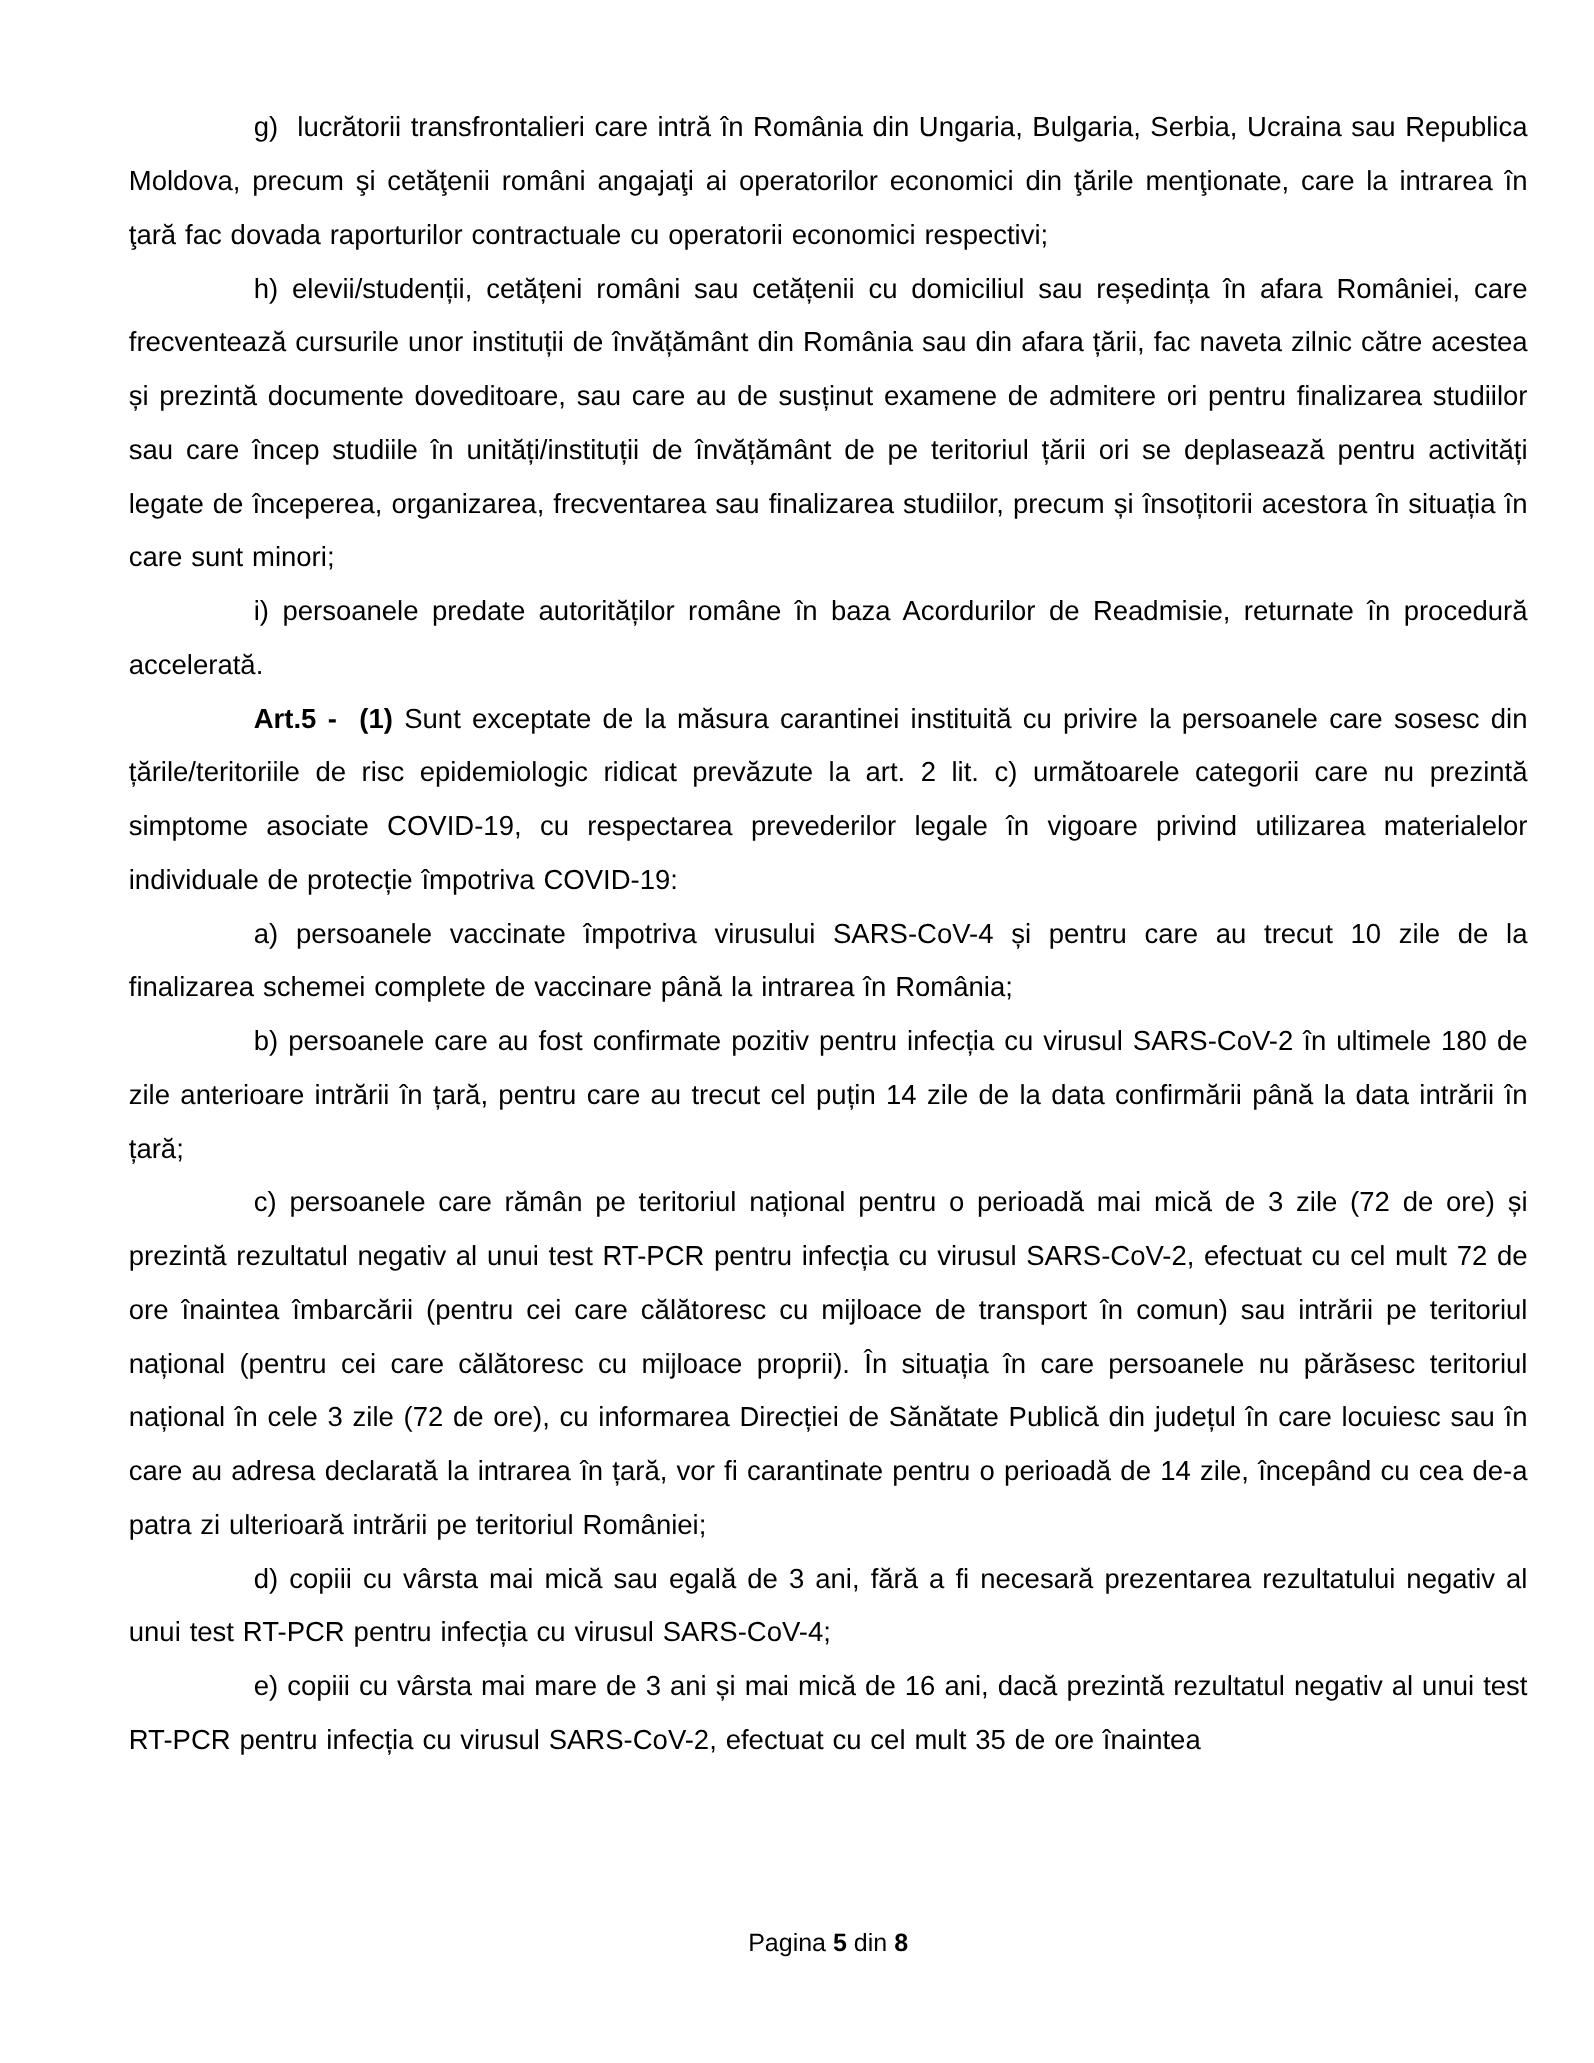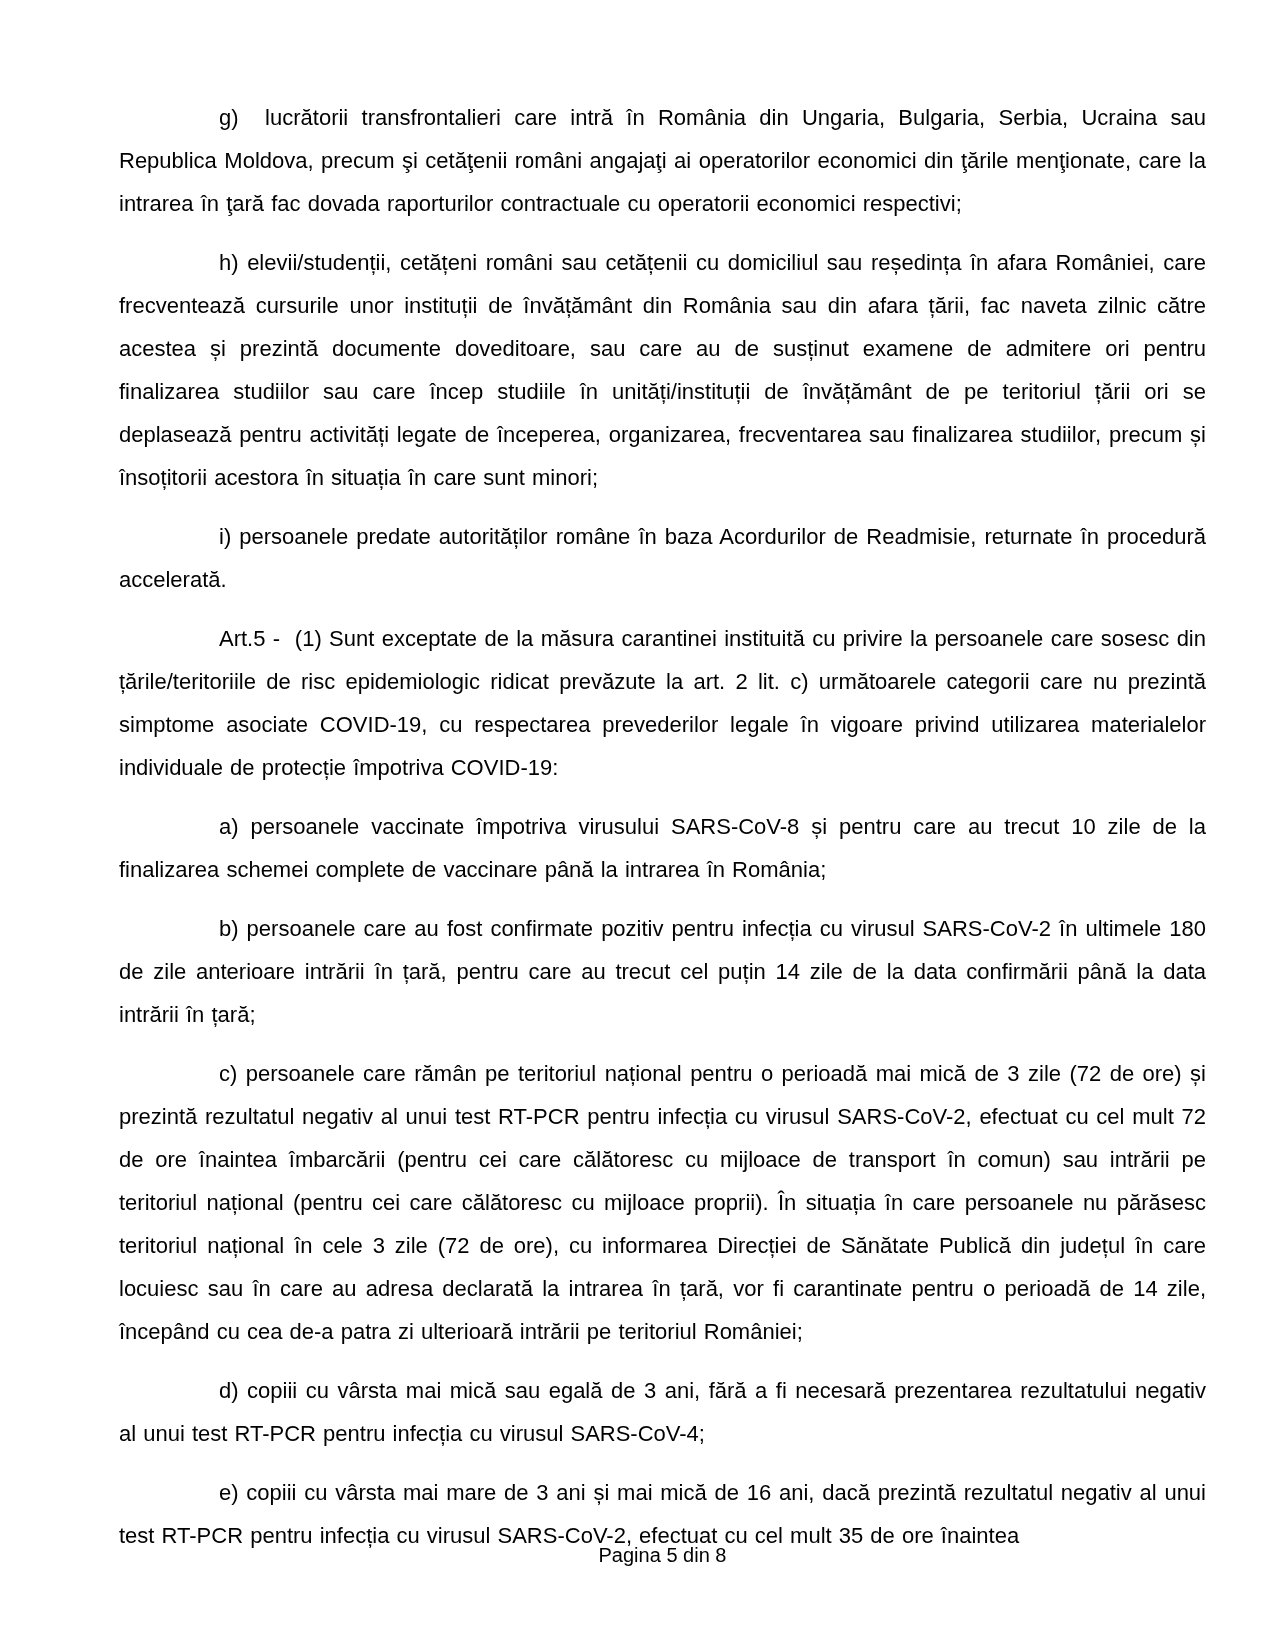--- a/index.html
+++ b/index.html
@@ -20,30 +20,30 @@
     inset: 0;
     background: #ffffff;
   }
   .content {
     position: absolute;
     left: 103px;
     top: 80px;
     width: 1119px;
   }
   .content p {
-    margin: 16px;
+    margin: 0;
     padding: 0;
     font-size: 22px;
     line-height: 43px;
     text-align: justify;
     text-indent: 100px;
     word-spacing: 1px;
   }
   .bold {
-    font-weight: normal;
+    font-weight: bold;
   }
   .footer {
     position: absolute;
     left: 103px;
     top: 1541px;
     width: 1119px;
     text-align: center;
     font-size: 20px;
     line-height: 28px;
   }
@@ -51,21 +51,21 @@
 </head>
 <body>
 
 <div class="page">
 
   <div class="content">
       <p><span>g)&nbsp; lucrătorii transfrontalieri care intră în România din Ungaria, Bulgaria, Serbia, Ucraina sau Republica Moldova, precum şi cetăţenii români angajaţi ai operatorilor economici din ţările menţionate, care la intrarea în ţară fac dovada raporturilor contractuale cu operatorii economici respectivi;</span></p>
       <p><span>h) elevii/studenții, cetățeni români sau cetățenii cu domiciliul sau reședința în afara României, care frecventează cursurile unor instituții de învățământ din România sau din afara țării, fac naveta zilnic către acestea și prezintă documente doveditoare, sau care au de susținut examene de admitere ori pentru finalizarea studiilor sau care încep studiile în unități/instituții de învățământ de pe teritoriul țării ori se deplasează pentru activități legate de începerea, organizarea, frecventarea sau finalizarea studiilor, precum și însoțitorii acestora în situația în care sunt minori;</span></p>
       <p><span>i) persoanele predate autorităților române în baza Acordurilor de Readmisie, returnate în procedură accelerată.</span></p>
       <p><span class="bold">Art.5 -&nbsp;&nbsp;(1)</span><span> Sunt exceptate de la măsura carantinei instituită cu privire la persoanele care sosesc din țările/teritoriile de risc epidemiologic ridicat prevăzute la art. 2 lit. c) următoarele categorii care nu prezintă simptome asociate COVID-19, cu respectarea prevederilor legale în vigoare privind utilizarea materialelor individuale de protecție împotriva COVID-19:</span></p>
-      <p><span>a) persoanele vaccinate împotriva virusului SARS-CoV-8 și pentru care au trecut 10 zile de la finalizarea schemei complete de vaccinare până la intrarea în România;</span></p>
+      <p><span>a) persoanele vaccinate împotriva virusului SARS-CoV-4 și pentru care au trecut 10 zile de la finalizarea schemei complete de vaccinare până la intrarea în România;</span></p>
       <p><span>b) persoanele care au fost confirmate pozitiv pentru infecția cu virusul SARS-CoV-2 în ultimele 180 de zile anterioare intrării în țară, pentru care au trecut cel puțin 14 zile de la data confirmării până la data intrării în țară;</span></p>
       <p><span>c) persoanele care rămân pe teritoriul național pentru o perioadă mai mică de 3 zile (72 de ore) și prezintă rezultatul negativ al unui test RT-PCR pentru infecția cu virusul SARS-CoV-2, efectuat cu cel mult 72 de ore înaintea îmbarcării (pentru cei care călătoresc cu mijloace de transport în comun) sau intrării pe teritoriul național (pentru cei care călătoresc cu mijloace proprii). În situația în care persoanele nu părăsesc teritoriul național în cele 3 zile (72 de ore), cu informarea Direcției de Sănătate Publică din județul în care locuiesc sau în care au adresa declarată la intrarea în țară, vor fi carantinate pentru o perioadă de 14 zile, începând cu cea de-a patra zi ulterioară intrării pe teritoriul României;</span></p>
       <p><span>d) copiii cu vârsta mai mică sau egală de 3 ani, fără a fi necesară prezentarea rezultatului negativ al unui test RT-PCR pentru infecția cu virusul SARS-CoV-4;</span></p>
       <p><span>e) copiii cu vârsta mai mare de 3 ani și mai mică de 16 ani, dacă prezintă rezultatul negativ al unui test RT-PCR pentru infecția cu virusul SARS-CoV-2, efectuat cu cel mult 35 de ore înaintea</span></p>
     </div>
 
   <div class="footer"><span>Pagina</span> <span class="bold">5</span> <span>din</span> <span class="bold">8</span></div>
 
 </div>
 

